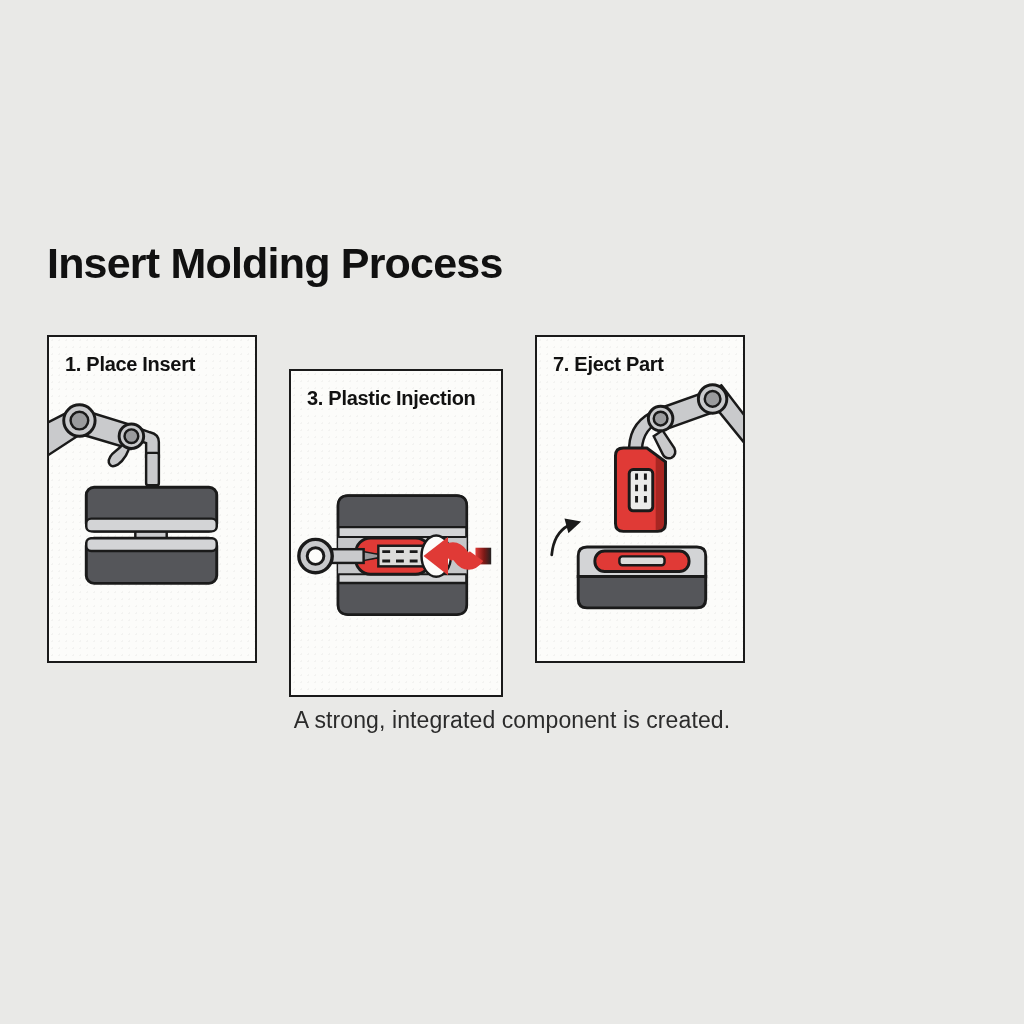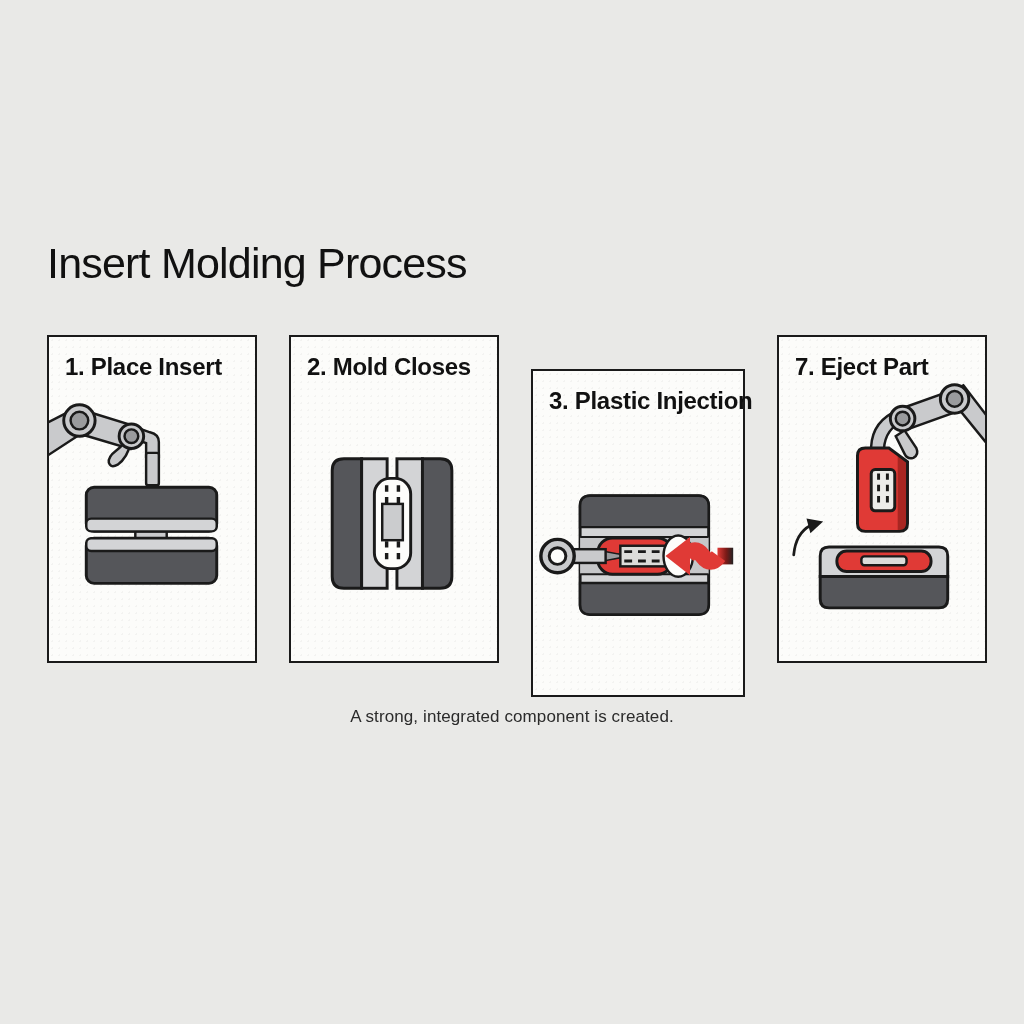--- a/index.html
+++ b/index.html
@@ -9,40 +9,40 @@
     --text-dark:#111111; --caption-gray:#2b2b2b;
   }
   html,body{margin:0;padding:0;}
   body{
     width:1024px;height:1024px;position:relative;overflow:hidden;
     background:var(--background);
     font-family:"Liberation Sans", sans-serif;
   }
   .title{
     position:absolute;left:47px;top:240px;
-    font-size:43px;font-weight:400;letter-spacing:-0.8px;
+    font-size:43px;font-weight:700;letter-spacing:-0.8px;
     color:var(--text-dark);line-height:1.1;white-space:nowrap;
   }
   .panels{position:absolute;left:47px;top:335px;display:flex;gap:32px;}
   .panel{
     width:210px;height:328px;box-sizing:border-box;position:relative;
     background:var(--panel);border:2.5px solid var(--outline);
     background-image:radial-gradient(rgba(0,0,0,0.035) 1px, transparent 1px);
     background-size:7px 7px;
   }
   .panel.wide{width:214px;margin-top:34px;}
   .panel h2{
     margin:0;position:absolute;left:16px;top:16px;z-index:2;
-    font-size:24px;font-weight:700;color:var(--text-dark);
+    font-size:20px;font-weight:700;color:var(--text-dark);
     letter-spacing:-0.3px;white-space:nowrap;
   }
   .panel svg{position:absolute;left:0;top:0;width:100%;height:100%;display:block;}
   .caption{
     position:absolute;left:0;top:707px;width:1024px;text-align:center;
-    font-size:17px;color:var(--caption-gray);letter-spacing:0.1px;
+    font-size:23px;color:var(--caption-gray);letter-spacing:0.1px;
   }
   
   svg .ol{stroke:var(--outline);}
   svg .dk{fill:var(--mold-dark);}
   svg .lt{fill:var(--mold-light);}
   svg .arm{fill:var(--arm-gray);}
   svg .jt{fill:var(--joint-gray);}
   svg .red{fill:var(--plastic-red);}
   svg .wh{fill:#fdfdfb;}
   svg .ins{fill:var(--insert-gray);}
@@ -72,39 +72,20 @@
       <g>
         <rect class="arm ol" stroke-width="2.5" x="88" y="192" width="32" height="16"></rect>
         <rect class="dk ol" stroke-width="3" x="38" y="152" width="133" height="45" rx="8"></rect>
         <rect class="lt ol" stroke-width="2.5" x="38" y="184" width="133" height="13" rx="5"></rect>
         <rect class="dk ol" stroke-width="3" x="38" y="204" width="133" height="46" rx="8"></rect>
         <rect class="lt ol" stroke-width="2.5" x="38" y="204" width="133" height="13" rx="5"></rect>
       </g>
     </svg>
   </div>
 
-  <div class="panel">
-    <h2>2. Mold Closes</h2>
-    <svg viewBox="0 0 210 328" aria-hidden="true">
-      <g>
-        <path class="dk ol" stroke-width="3" d="M72,123 L72,255 L54,255 Q42,255 42,243 L42,135 Q42,123 54,123 Z"></path>
-        <rect class="lt ol" stroke-width="3" x="72" y="123" width="26" height="132"></rect>
-        <rect class="lt ol" stroke-width="3" x="108" y="123" width="26" height="132"></rect>
-        <path class="dk ol" stroke-width="3" d="M134,123 L152,123 Q164,123 164,135 L164,243 Q164,255 152,255 L134,255 Z"></path>
-      </g>
-      <g>
-        <rect class="wh ol" stroke-width="3" x="85" y="143" width="37" height="92" rx="16"></rect>
-        <line class="ol" stroke-width="3.5" stroke-dasharray="6.5 5.5" x1="97.5" y1="150" x2="97.5" y2="170"></line>
-        <line class="ol" stroke-width="3.5" stroke-dasharray="6.5 5.5" x1="109.5" y1="150" x2="109.5" y2="170"></line>
-        <line class="ol" stroke-width="3.5" stroke-dasharray="6.5 5.5" x1="97.5" y1="207" x2="97.5" y2="229"></line>
-        <line class="ol" stroke-width="3.5" stroke-dasharray="6.5 5.5" x1="109.5" y1="207" x2="109.5" y2="229"></line>
-        <rect class="ins ol" stroke-width="2.5" x="93" y="169" width="21" height="37"></rect>
-      </g>
-    </svg>
-  </div>
 
   <div class="panel wide">
     <h2>3. Plastic Injection</h2>
     <svg viewBox="0 0 214 328" aria-hidden="true">
       <defs>
         <linearGradient id="arrowFade" x1="0" y1="0" x2="1" y2="0">
           <stop offset="0" stop-color="#e03a36"></stop>
           <stop offset="0.55" stop-color="#7c1a17"></stop>
           <stop offset="1" stop-color="#232323"></stop>
         </linearGradient>

